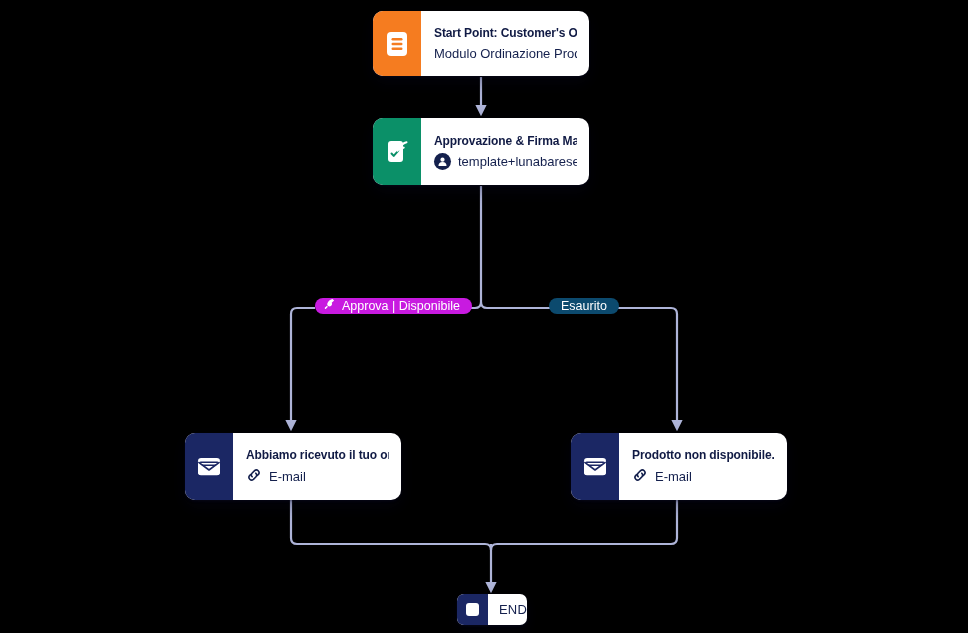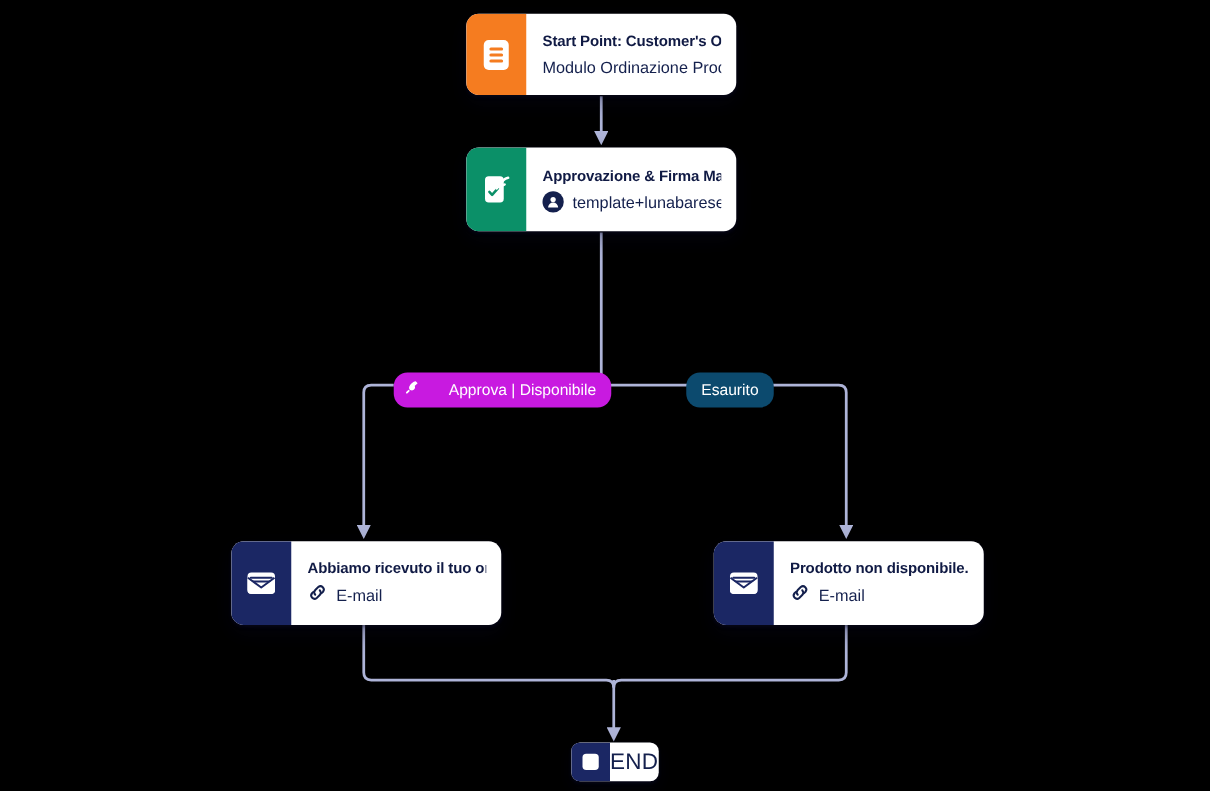--- a/index.html
+++ b/index.html
@@ -103,22 +103,22 @@
     display: flex;
     align-items: center;
     justify-content: center;
   }
 
   
   .pill {
     position: absolute;
     display: flex;
     align-items: center;
-    gap: 22px;
-    height: 28px;
+    gap: 5px;
+    height: 16px;
     padding: 0 12px;
     border-radius: 11px;
     font-size: 12.5px;
     color: #ffffff;
     white-space: nowrap;
     line-height: 22px;
   }
   #pill-approva {
     left: 315px; top: 298px;
     background: #c81ae0;
@@ -151,22 +151,22 @@
     justify-content: center;
   }
   #node-end .end-swatch i {
     display: block;
     width: 13px; height: 13px;
     background: #ffffff;
     border-radius: 3px;
   }
   #node-end .end-label {
     flex: 1 1 auto;
-    text-align: left;
-    font-size: 18px;
+    text-align: right;
+    font-size: 13px;
     color: #14204d;
     letter-spacing: 0.2px;
   }
 </style>
 </head>
 <body>
 
 <div id="canvas">
 
   <svg id="edges" viewBox="0 0 968 633" xmlns="http://www.w3.org/2000/svg">

